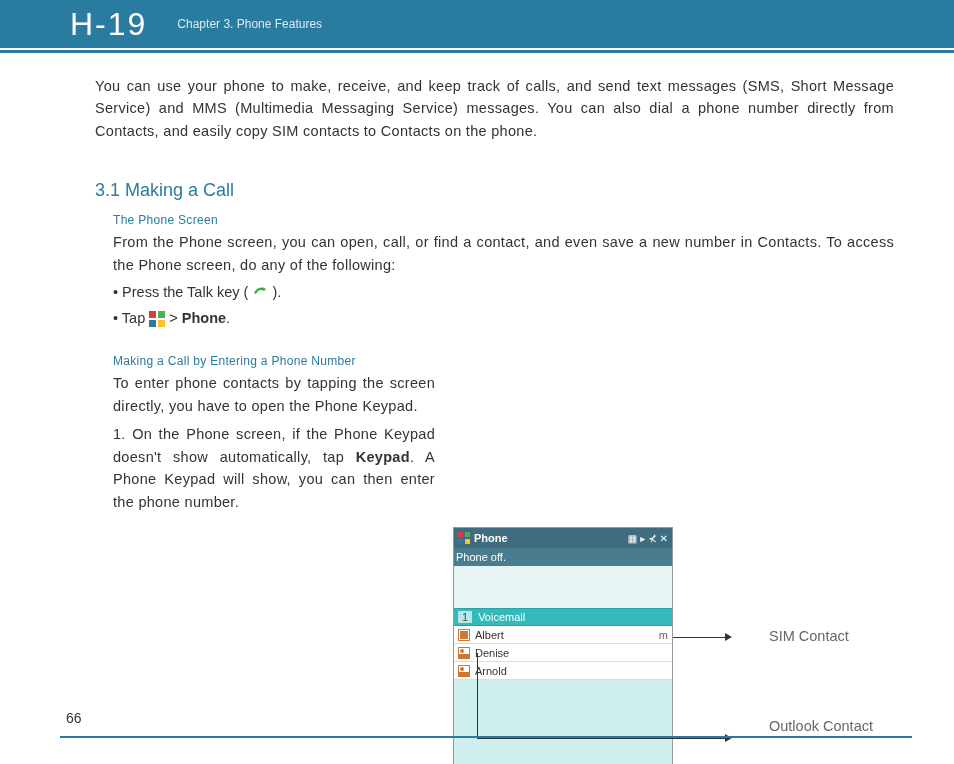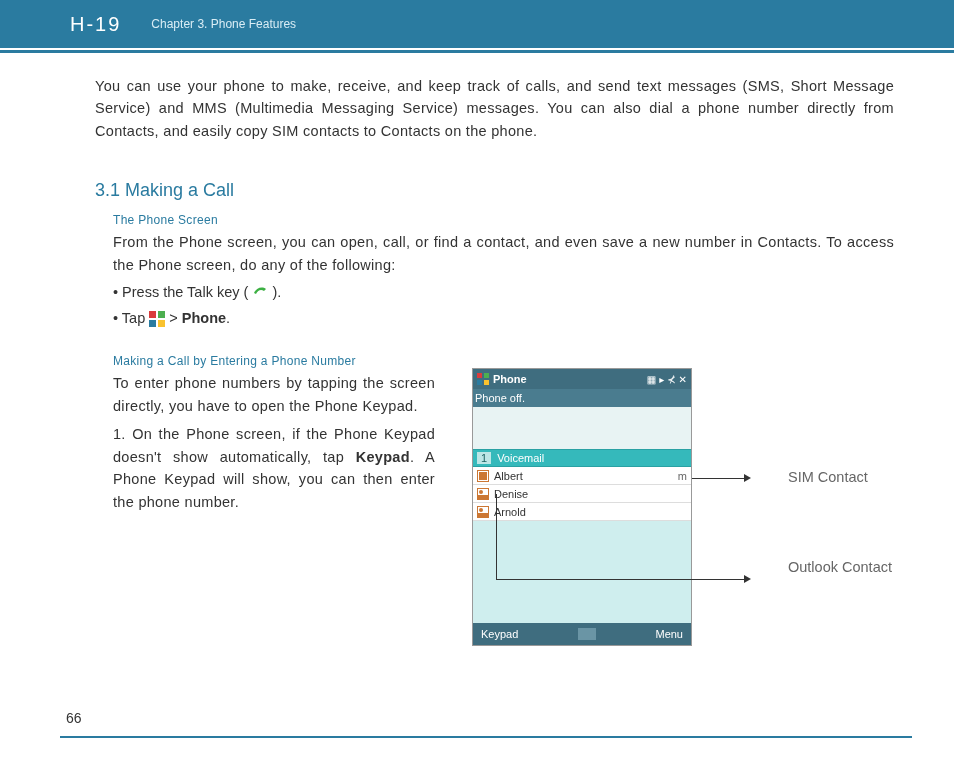--- a/index.html
+++ b/index.html
@@ -14,21 +14,21 @@
   .header-bar {
     background: #2a7ba0;
     height: 48px;
     display: flex;
     align-items: center;
     padding-left: 70px;
     gap: 30px;
   }
   .brand {
     color: #fff;
-    font-size: 20px;
+    font-size: 32px;
     font-weight: 300;
     letter-spacing: 2px;
     font-family: "Arial Narrow", Arial, sans-serif;
   }
   .chapter {
     color: #d9edf5;
     font-size: 12px;
   }
   .header-accent {
     height: 3px;
@@ -78,21 +78,21 @@
   }
   .win-icon {
     display:inline-block; width:16px; height:16px; vertical-align:middle;
     background:
       linear-gradient(#d93c3c,#d93c3c) 0 0/7px 7px no-repeat,
       linear-gradient(#4caf50,#4caf50) 9px 0/7px 7px no-repeat,
       linear-gradient(#2a7ba0,#2a7ba0) 0 9px/7px 7px no-repeat,
       linear-gradient(#f9c22e,#f9c22e) 9px 9px/7px 7px no-repeat;
   }
   .two-col {
-    display:flex; gap:31px; margin-top:24px;
+    display:flex; gap:12px; margin-top:24px;align-items:flex-end;
   }
   .col-left { width: 340px; }
   .col-left .sub-title { margin-left:18px; text-align:justify; }
   .col-left .body-txt { text-align:justify; }
   .ol-step { margin-left:18px; margin-top:6px; font-size:14.5px; line-height:1.55; text-align:justify; letter-spacing:0.3px;}
   .col-right { flex:1; position:relative; }
   .phone {
     width: 220px; height:278px;
     border:1px solid #999;
     position:absolute; left:6px; top:14px;
@@ -182,21 +182,21 @@
       <span>• Tap </span>
       <span class="win-icon"></span>
       <span>  &gt; </span>
       <b>Phone</b><span>.</span>
     </li>
   </ul>
 
   <div class="two-col">
     <div class="col-left">
       <h3 class="sub-title">Making a Call by Entering a Phone Number</h3>
-      <p class="body-txt">To enter phone numbers by tapping the screen directly, you have to open the Phone Keypad.</p>
+      <p class="body-txt">To enter phone contacts by tapping the screen directly, you have to open the Phone Keypad.</p>
       <p class="ol-step">
         <span>1. On the Phone screen, if the Phone Keypad doesn't show automatically, tap </span><b>Keypad</b><span>. A Phone Keypad will show, you can then enter the phone number.</span>
       </p>
     </div>
     <div class="col-right">
 
       <div class="phone">
         <div class="ph-top">
           <span class="win-icon"></span>
           <b>Phone</b>

